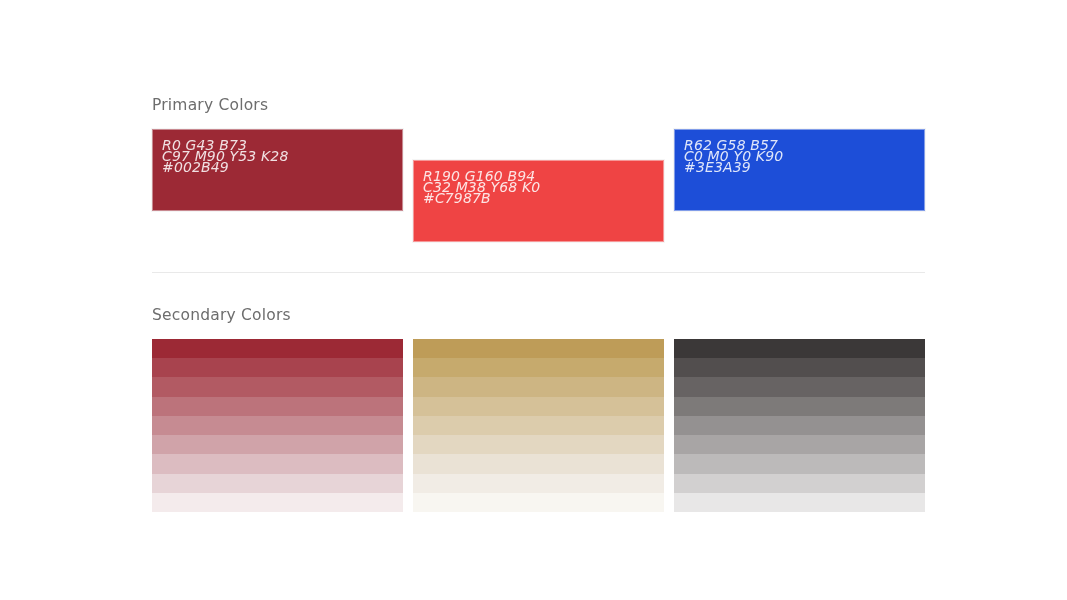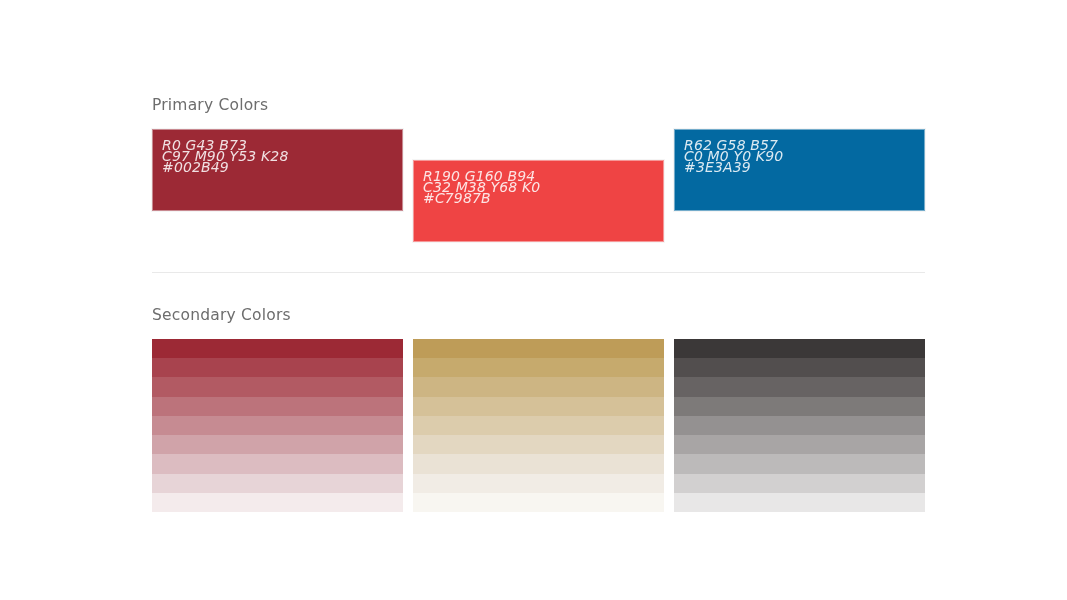--- a/index.html
+++ b/index.html
@@ -122,21 +122,21 @@
         </div>
 
         <div class="primary-swatch" style="background: #ef4444; margin-top: 31px;">
           <div class="swatch-labels">
             <span class="swatch-line">R190 G160 B94</span>
             <span class="swatch-line">C32 M38 Y68 K0</span>
             <span class="swatch-line">#C7987B</span>
           </div>
         </div>
 
-        <div class="primary-swatch" style="background: #0369a1;">
+        <div class="primary-swatch" style="background: #1d4ed8;">
           <div class="swatch-labels">
             <span class="swatch-line">R62 G58 B57</span>
             <span class="swatch-line">C0 M0 Y0 K90</span>
             <span class="swatch-line">#3E3A39</span>
           </div>
         </div>
 
       </div>
     </section>
 

